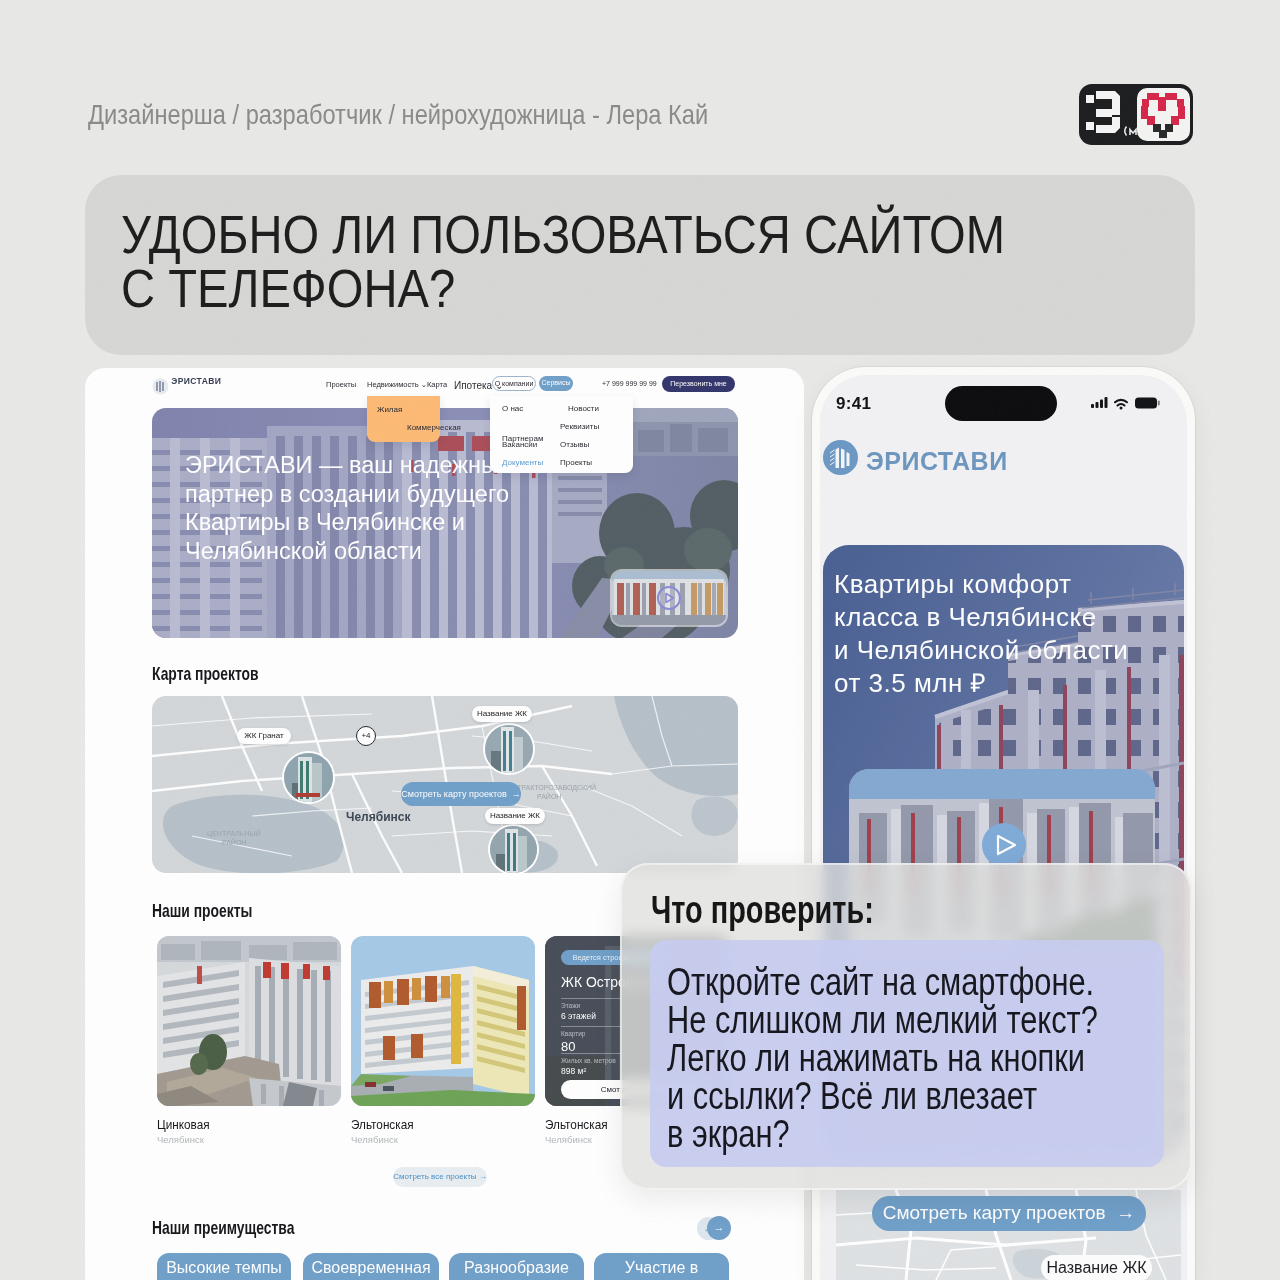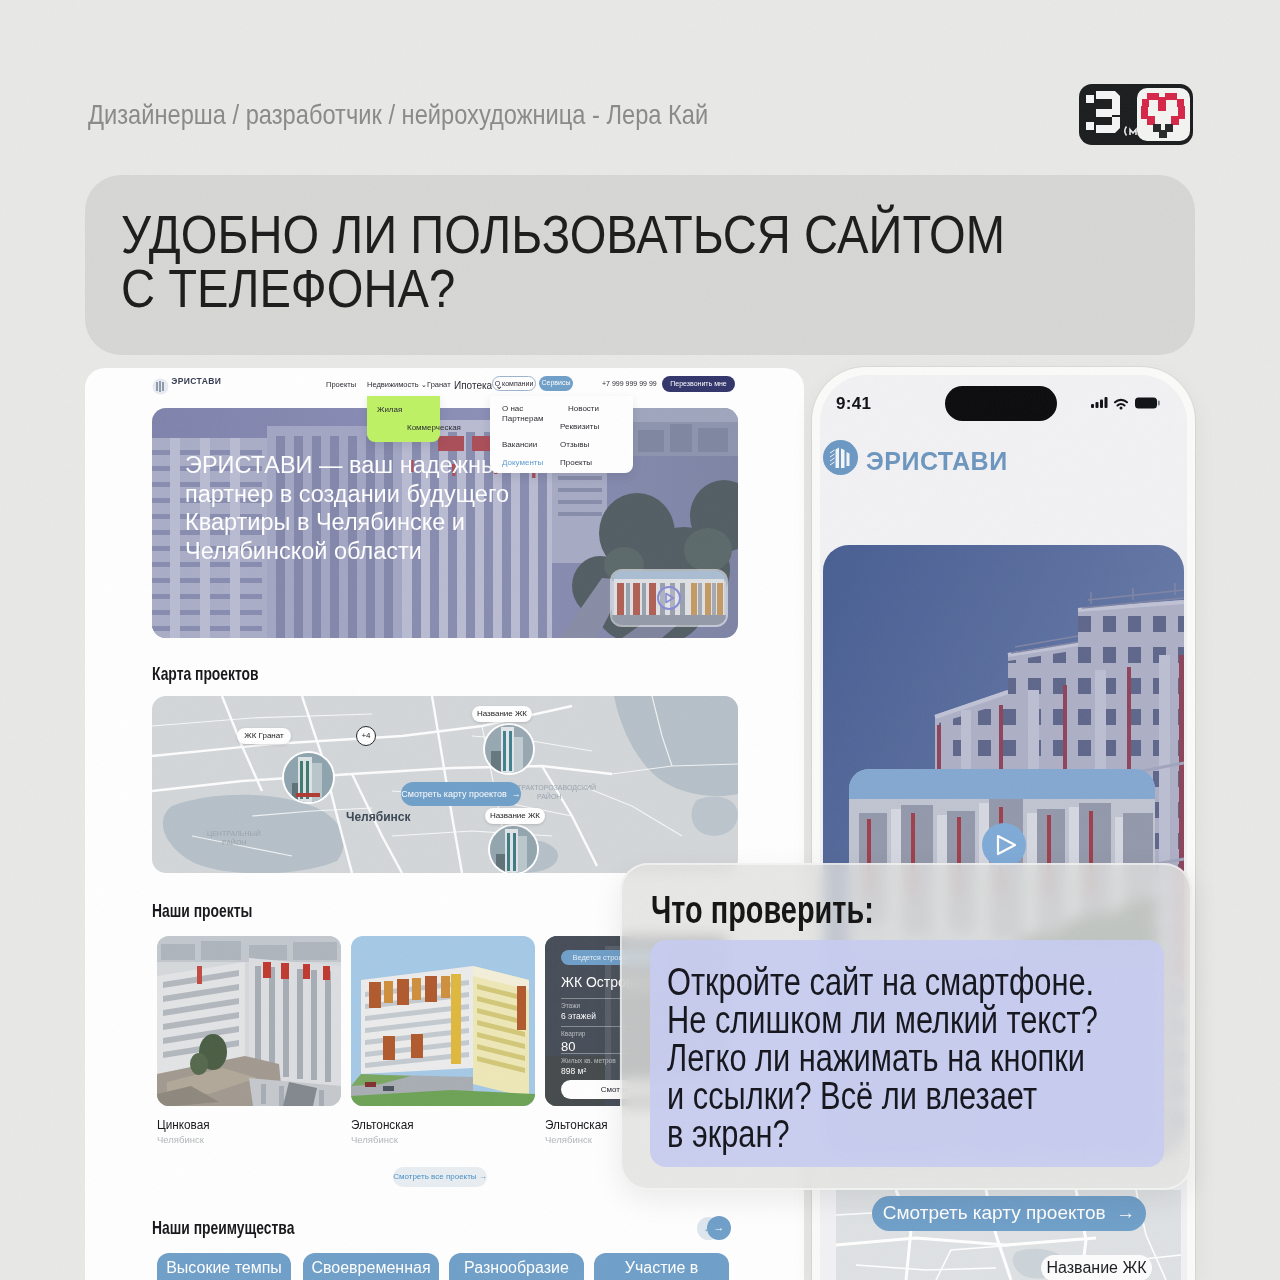--- a/index.html
+++ b/index.html
@@ -66,21 +66,21 @@
           <line x1="11" y1="4" x2="11" y2="13"></line>
         </g>
       </svg>
     <span style="font-weight:bold; color:#333a50; font-size:8.5px; letter-spacing:0.4px; position:relative; top:-5px;">ЭРИСТАВИ</span>
   </div>
 
   <div class="abs" style="left:241px; top:12px; font-size:7.5px;">Проекты</div>
 
   <div class="abs" style="left:282px; top:12px; font-size:7.5px;">Недвижимость ⌄</div>
 
-  <div class="abs" style="left:342px; top:12px; font-size:7.5px;">Гранат</div>
+  <div class="abs" style="left:342px; top:12px; font-size:7.5px;">Карта</div>
 
   <div class="abs" style="left:369px; top:12px; font-size:10px;">Ипотека ⌄</div>
 
   <div class="abs" style="left:407px; top:8px; width:44px; height:15px; border:1px solid #9eb4cc; border-radius:8px; text-align:center; line-height:13px; font-size:7px;">О компании</div>
 
   <div class="abs" style="left:454px; top:8px; width:34px; height:15px; background:#6f9fc9; border-radius:8px; color:#fff; text-align:center; line-height:14px; font-size:7px;">Сервисы</div>
 
   <div class="abs" style="left:517px; top:12px; font-size:7px;">+7 999 999 99 99</div>
 
   <div class="abs" style="left:577px; top:8px; width:73px; height:16px; background:#32356b; border-radius:9px; color:#fff; text-align:center; line-height:15px; font-size:7px;">Перезвонить мне</div>
@@ -214,28 +214,28 @@
             <rect x="86" y="12" width="4" height="32"></rect>
             <rect x="100" y="12" width="4" height="32"></rect>
           </g>
         <rect x="0" y="44" width="114" height="10" fill="#949aa8"></rect>
         <circle cx="57" cy="27" r="11" fill="rgba(255,255,255,0.2)" stroke="#888bd6" stroke-width="2"></circle>
         <polygon points="54,22.5 61.5,27 54,31.5" fill="none" stroke="#888bd6" stroke-width="1.6" stroke-linejoin="round"></polygon>
       </svg>
     </div>
   </div>
 
-  <div class="abs" style="left:282px; top:28px; width:73px; height:46px; background:#bef264; border-radius:0 0 8px 8px; box-shadow:0 4px 10px rgba(40,50,70,0.12); z-index:5;">
+  <div class="abs" style="left:282px; top:28px; width:73px; height:46px; background:#fdba74; border-radius:0 0 8px 8px; box-shadow:0 4px 10px rgba(40,50,70,0.12); z-index:5;">
     <div class="abs" style="left:10px; top:9px;">Жилая</div>
     <div class="abs" style="left:10px; top:27px;padding-left:30px;">Коммерческая</div>
   </div>
 
   <div class="abs" style="left:405px; top:28px; width:143px; height:77px; background:#fff; border-radius:0 0 8px 8px; box-shadow:0 4px 10px rgba(40,50,70,0.12); z-index:5;">
     <div class="abs" style="left:12px; top:8px;">О нас</div>
-    <div class="abs" style="left:12px; top:18px;">Партнерам</div>
+    <div class="abs" style="left:12px; top:38px;">Партнерам</div>
     <div class="abs" style="left:12px; top:44px;">Вакансии</div>
     <div class="abs" style="left:12px; top:62px; color:#5b9bd1;">Документы</div>
     <div class="abs" style="left:78px; top:8px;">Новости</div>
     <div class="abs" style="left:70px; top:26px;">Реквизиты</div>
     <div class="abs" style="left:70px; top:44px;">Отзывы</div>
     <div class="abs" style="left:70px; top:62px;">Проекты</div>
   </div>
 
   <div class="abs" style="left:67px; top:296px; font-size:18.5px; line-height:20px; font-weight:700; color:#16161a; transform:scaleX(0.75); transform-origin:left top; white-space:nowrap;">Карта проектов</div>
 
@@ -596,20 +596,21 @@
 
       <g stroke="#b9bdcc" stroke-width="3" fill="none">
           <path d="M112,265 L361,218"></path>
           <path d="M112,358 L361,314"></path>
           <path d="M112,450 L361,410"></path>
         </g>
 
       <rect width="361" height="612" fill="#5d5f93" opacity="0.26"></rect>
     </svg>
     
+    <div class="abs" style="left:11px; top:23px; font-size:26px; line-height:33px; letter-spacing:0.5px; color:#ffffff; font-weight:500;">Квартиры комфорт<br>класса в Челябинске<br>и Челябинской области<br>от 3.5 млн ₽</div>
     
     <div class="abs" style="left:26px; top:224px; width:306px; height:380px; border-radius:20px; overflow:hidden;">
       <svg width="306" height="380" viewBox="0 0 306 380" preserveAspectRatio="none">
         <rect width="306" height="380" fill="#93b6da"></rect>
         <rect x="0" y="0" width="306" height="36" fill="#8ab0d8"></rect>
 
         <rect x="0" y="30" width="306" height="160" fill="#ccd0d8"></rect>
         <g fill="#9aa0ae">
             <rect x="10" y="44" width="28" height="110"></rect>
             <rect x="52" y="36" width="32" height="130"></rect>

